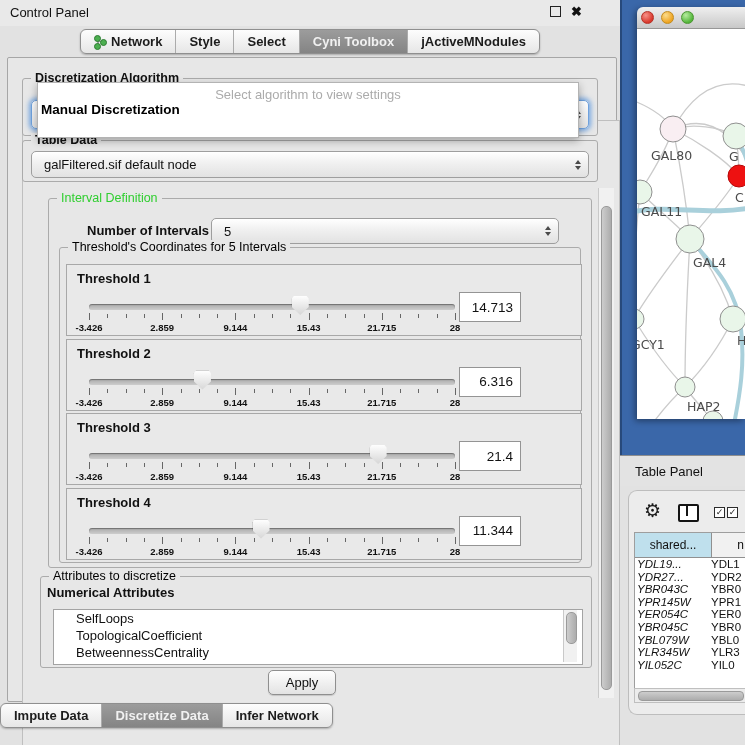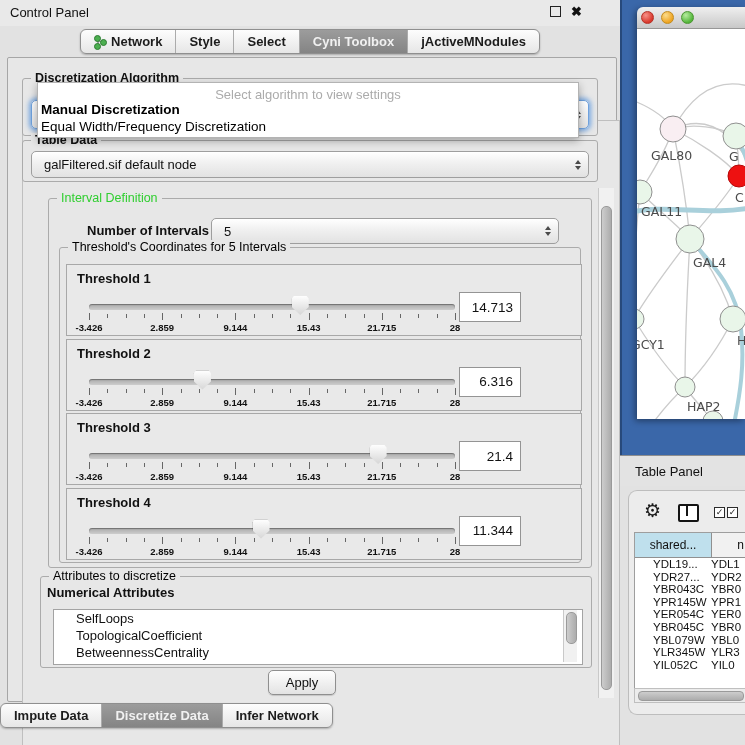--- a/index.html
+++ b/index.html
@@ -96,21 +96,21 @@
   .chk{position:absolute;top:16px;width:9px;height:9px;border:1.4px solid #2b2b2b;background:#fff;
        font-size:9px;line-height:8px;text-align:center;color:#222;}
   #tp-table{position:absolute;left:5px;top:41px;width:112px;height:166px;background:#fff;
             border:1px solid #9E9E9E;border-right:none;overflow:hidden;box-sizing:border-box;}
   #tp-head{display:flex;height:24px;border-bottom:1px solid #909090;}
   #tp-head .h1{width:76px;background:#BFE0ED;border-right:1px solid #909090;font-size:12px;
                display:flex;align-items:center;justify-content:center;}
   #tp-head .h2{flex:1;background:#F1F1F1;font-size:12px;display:flex;align-items:center;
                justify-content:flex-end;padding-right:2px;}
   .tp-row{display:flex;height:12.6px;font-size:11.5px;line-height:12.6px;}
-  .tp-row .c1{width:76px;padding-left:18px;box-sizing:border-box;white-space:nowrap;overflow:hidden;}
+  .tp-row .c1{width:76px;padding-left:2px;box-sizing:border-box;white-space:nowrap;overflow:hidden;font-style:italic;}
   .tp-row .c2{flex:1;white-space:nowrap;overflow:hidden;}
   #tp-hscroll{position:absolute;left:5px;top:197px;width:112px;height:13px;background:#ECECEC;
               border:1px solid #BFBFBF;border-right:none;}
   #tp-hscroll .sb-thumb{position:absolute;left:3px;top:2px;width:104px;height:8px;border-radius:4px;
               border:1px solid #9A9A9A;background:linear-gradient(#CDCDCD,#ACACAC);}
   svg text{font-family:"DejaVu Sans",sans-serif;}
 </style>
 </head>
 <body>
 
@@ -364,21 +364,20 @@
         </div>
         <div class="seg">
           <span>Infer Network</span>
         </div>
       </div>
   </div>
 
   <div id="popup">
     <div class="hint">Select algorithm to view settings</div>
     <div class="popup-opt sel" style="top:19px;">Manual Discretization</div>
-    <div class="popup-opt" style="top:36px;">Equal Width/Frequency Discretization</div>
   </div>
 
   <div id="right-bg"></div>
 
   <div id="mac-window">
     <div id="mac-titlebar">
       <span class="light red"></span>
       <span class="light yellow"></span>
       <span class="light green"></span>
     </div>

